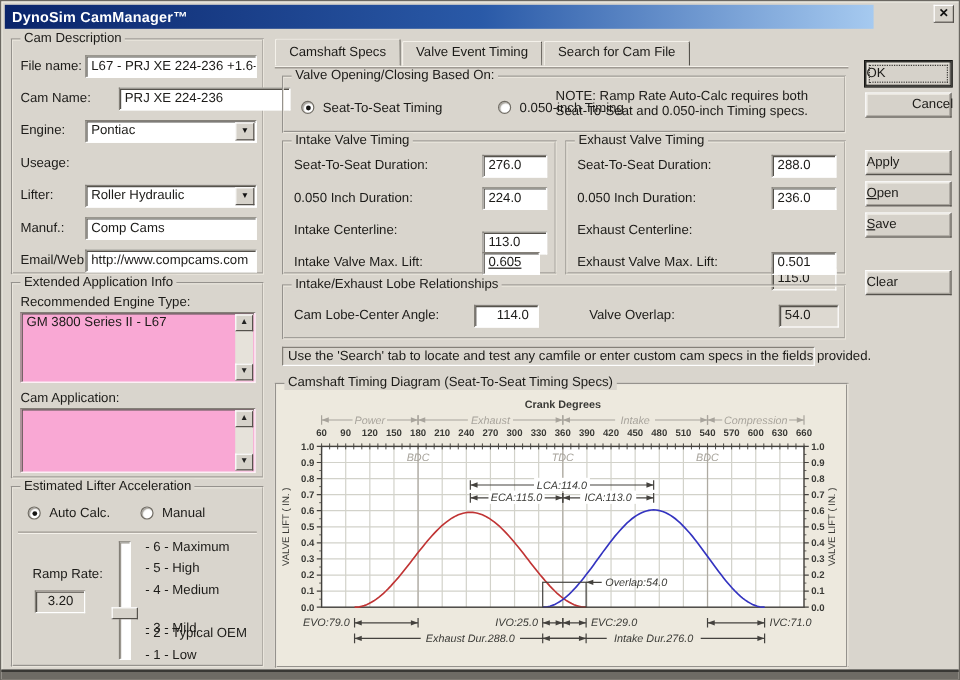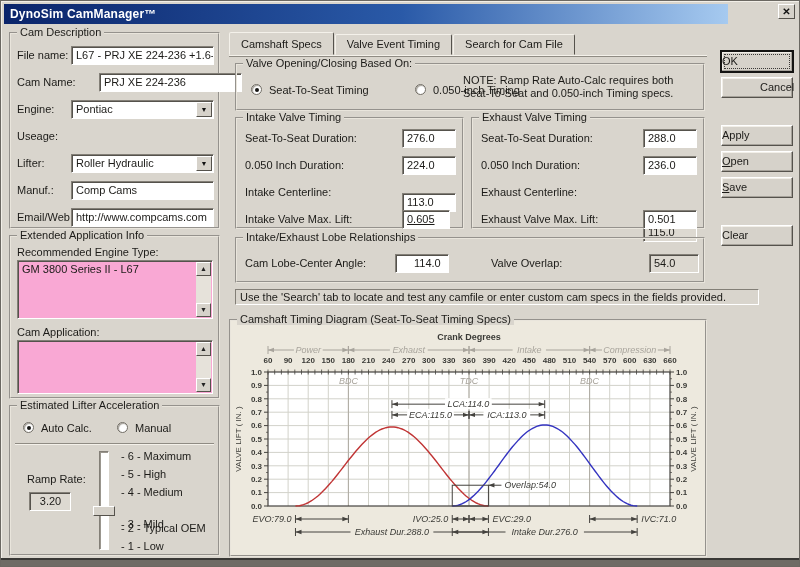--- a/index.html
+++ b/index.html
@@ -178,21 +178,21 @@
   </div>
 
   <div class="group" style="left:234px;top:236px;width:470px;height:46px;">
     <span class="gtitle">Intake/Exhaust Lobe Relationships</span>
     <span class="lbl" style="left:8px;top:18px;">Cam Lobe-Center Angle:</span>
     <div class="tf" style="left:158px;top:15px;width:54px;padding-left:18px;">114.0</div>
     <span class="lbl" style="left:234px;top:18px;margin-left:20px;">Valve Overlap:</span>
     <div class="tf ro" style="left:412px;top:15px;width:50px;">54.0</div>
   </div>
 
-  <div class="searchnote" style="left:234px;top:288px;width:524px;">Use the 'Search' tab to locate and test any camfile or enter custom cam specs in the fields provided.</div>
+  <div class="searchnote" style="left:234px;top:288px;width:444px;">Use the 'Search' tab to locate and test any camfile or enter custom cam specs in the fields provided.</div>
 
   <div class="group diagram-group" style="left:228px;top:318px;width:478px;height:238px;">
     <span class="gtitle">Camshaft Timing Diagram (Seat-To-Seat Timing Specs)</span>
     <div id="chart" style="position:absolute;left:1px;top:9px;width:472px;height:224px;"><svg width="472" height="224" viewBox="0 0 472 224" font-family="Liberation Sans, sans-serif">
           <rect x="36" y="42" width="402" height="134" fill="#fff"></rect>
           <line x1="56.1" y1="42" x2="56.1" y2="176" stroke="#d2d2ca" stroke-width="1"></line>
           <line x1="76.2" y1="42" x2="76.2" y2="176" stroke="#d2d2ca" stroke-width="1"></line>
           <line x1="96.3" y1="42" x2="96.3" y2="176" stroke="#d2d2ca" stroke-width="1"></line>
           <line x1="116.4" y1="42" x2="116.4" y2="176" stroke="#d2d2ca" stroke-width="1"></line>
           <line x1="136.5" y1="42" x2="136.5" y2="176" stroke="#d2d2ca" stroke-width="1"></line>

